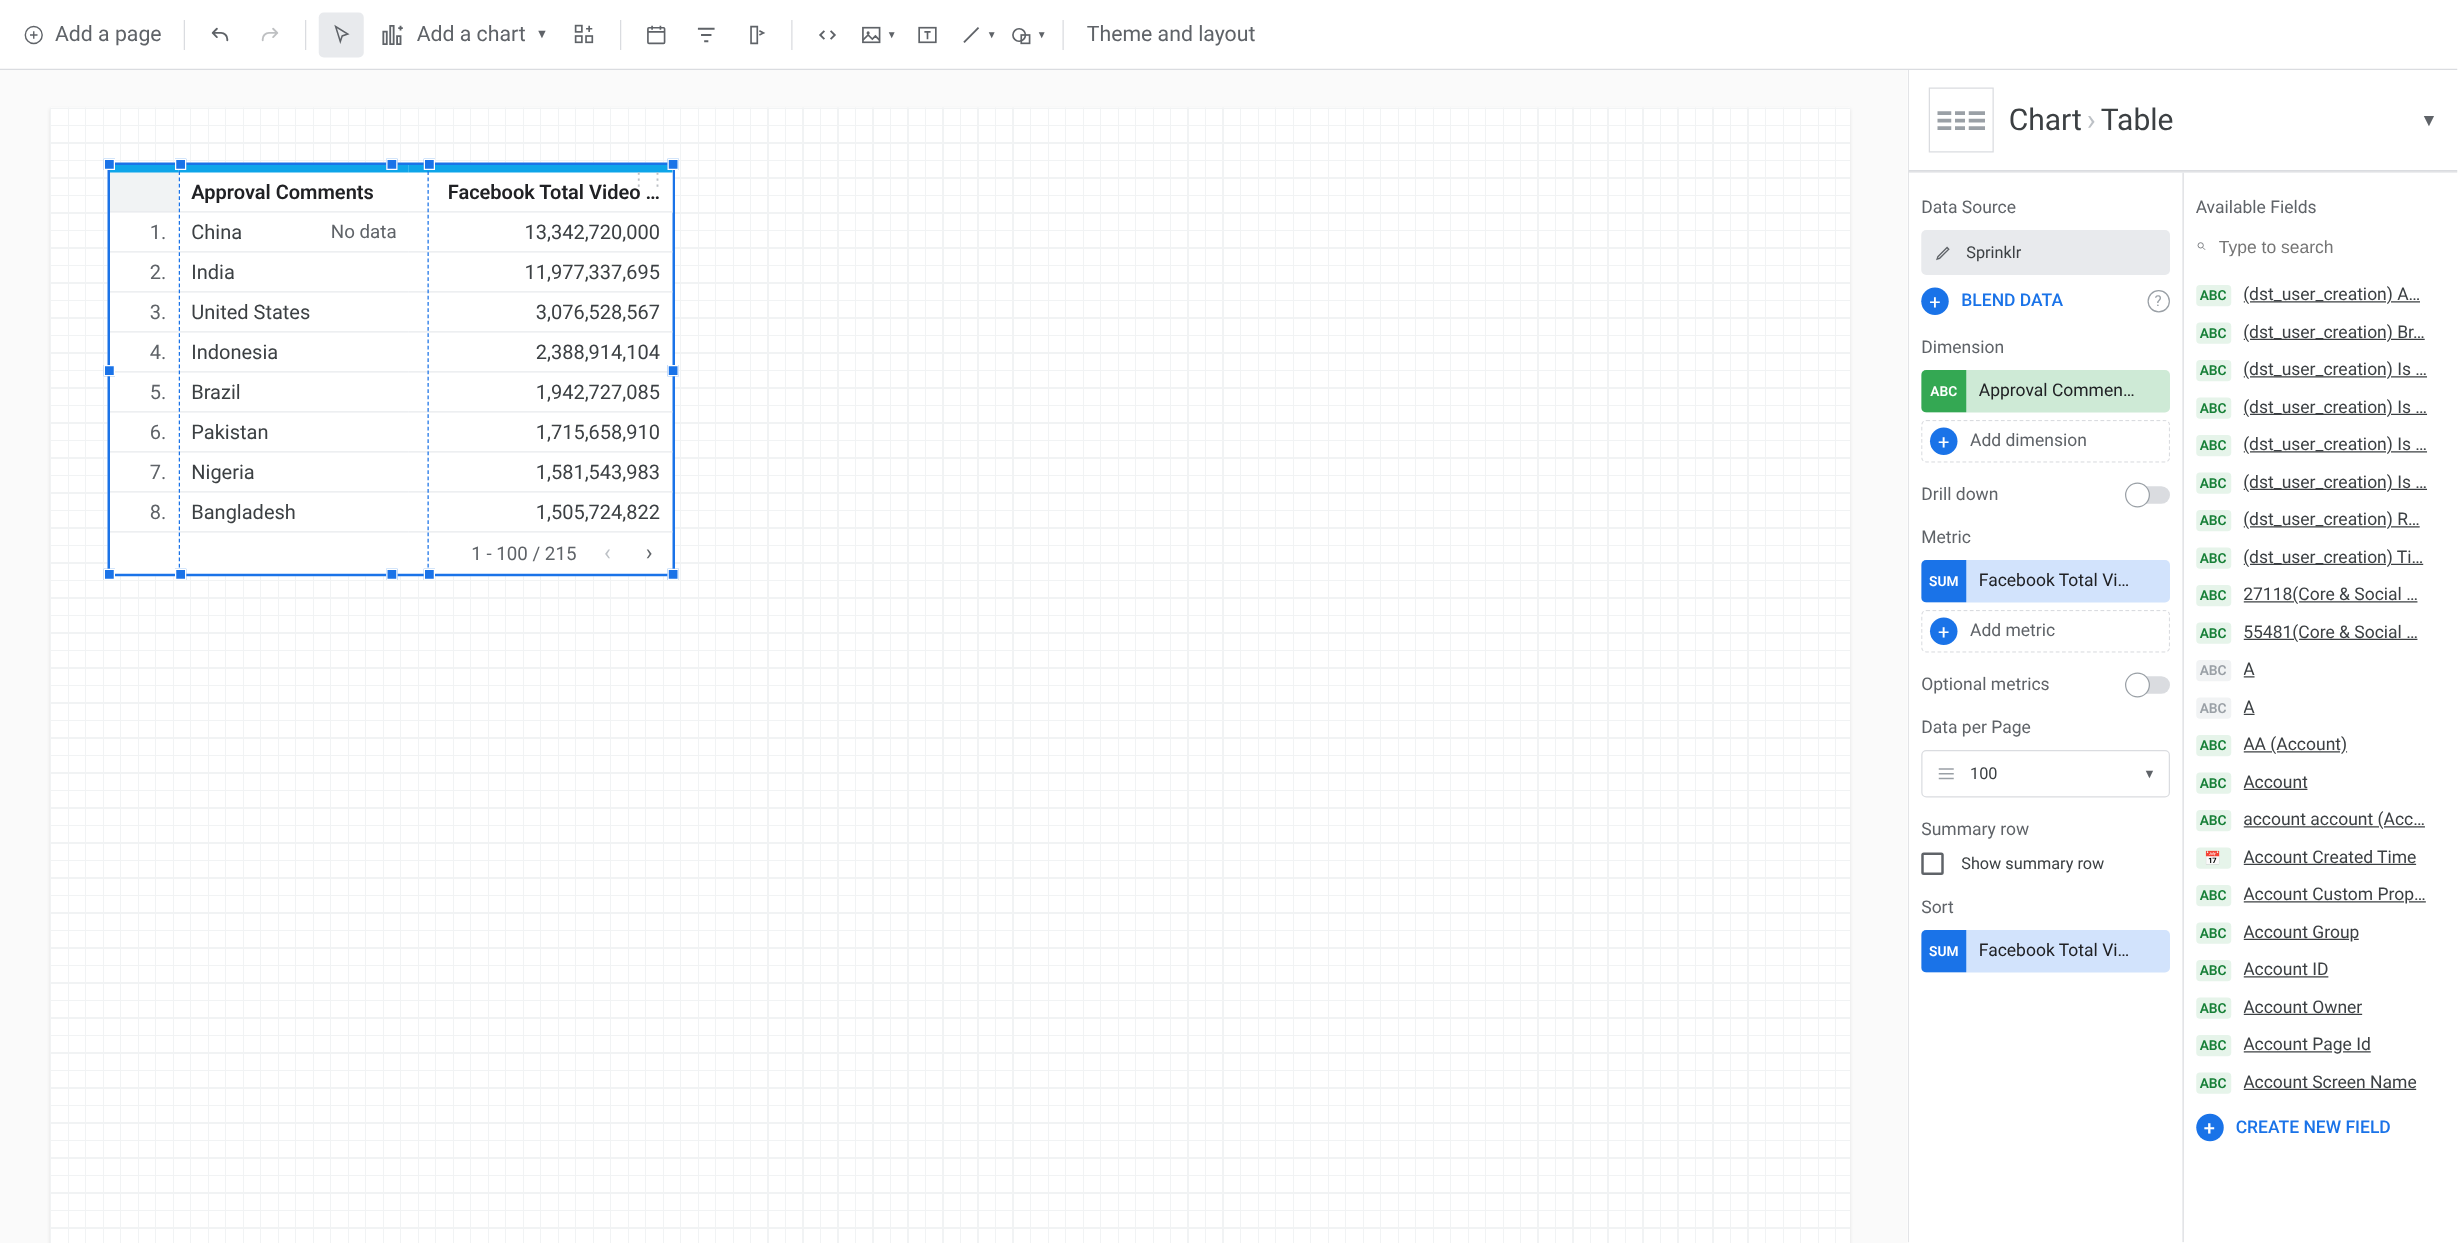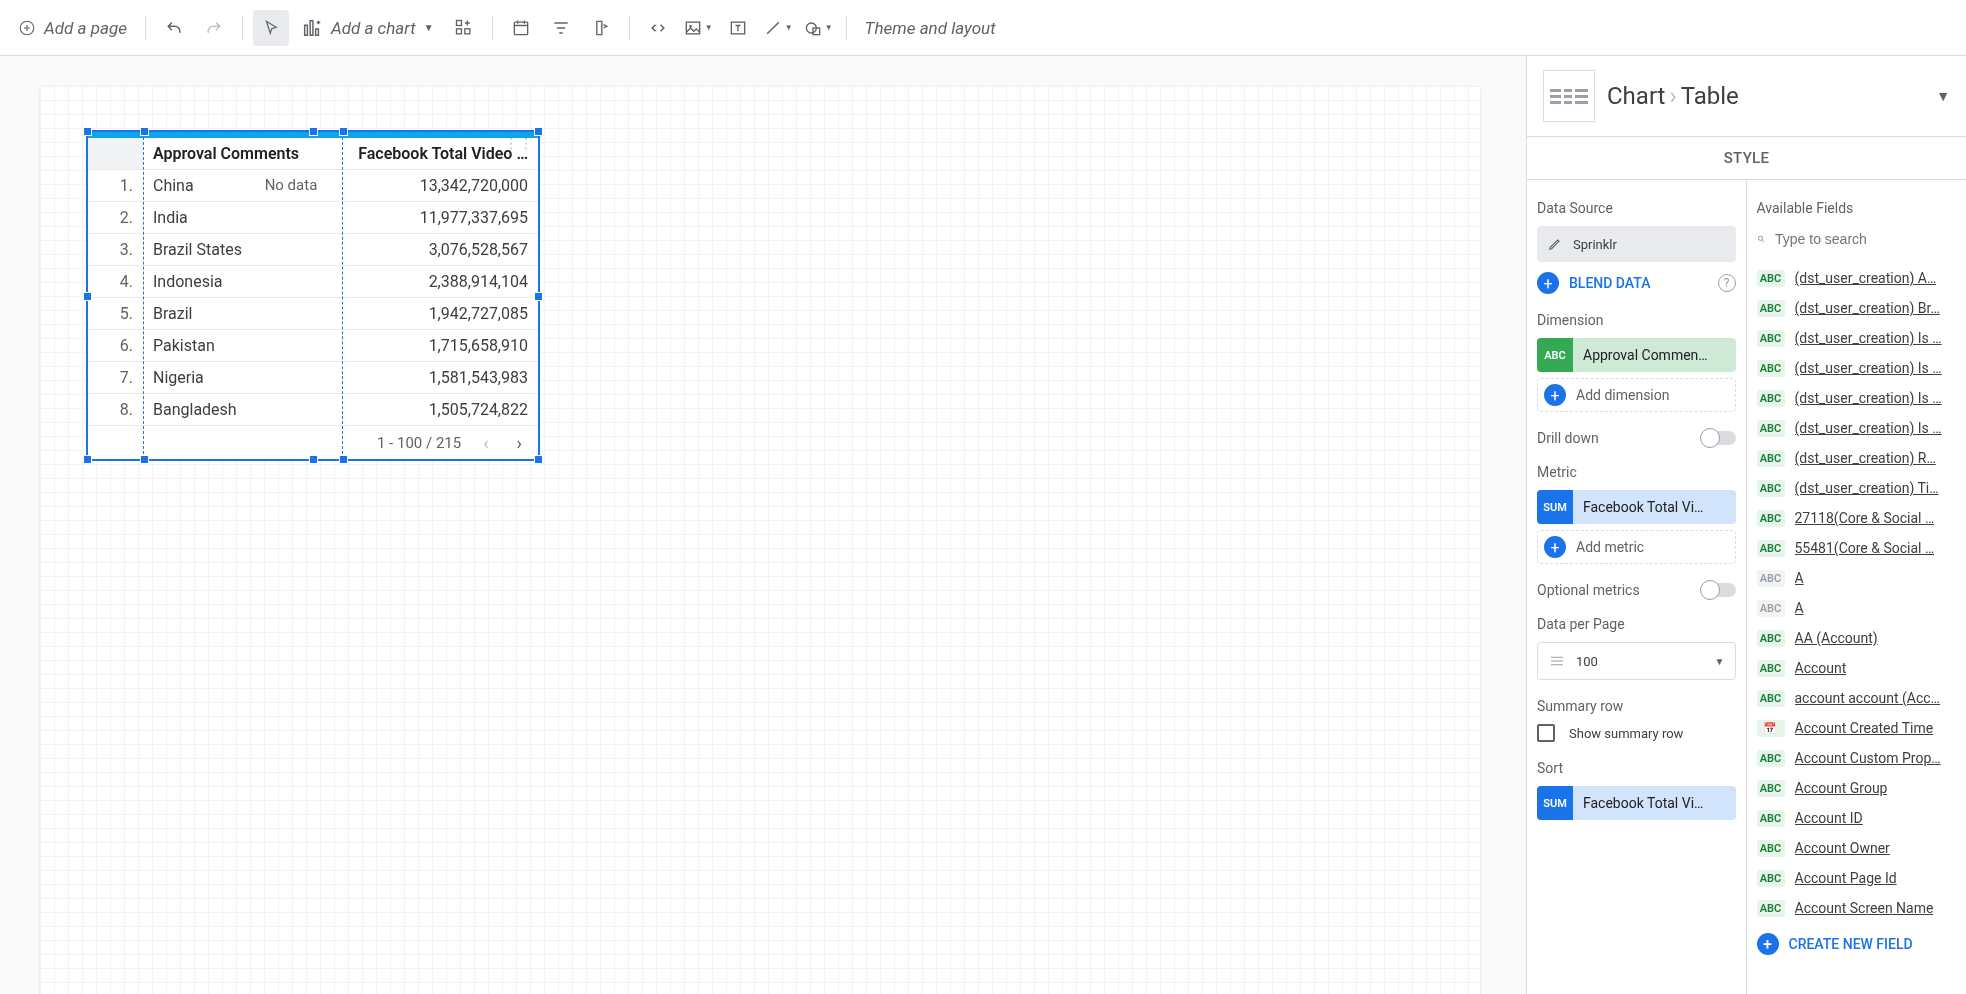--- a/index.html
+++ b/index.html
@@ -1,20 +1,20 @@
 <!DOCTYPE html>
 <html><head>
 <meta charset="utf-8">
 <style>
 * { box-sizing: border-box; margin: 0; padding: 0; }
 body { font-family: Roboto, Arial, sans-serif; font-size: 13px; color: #3c4043; background: #fff; width: 1966px; height: 994px; overflow: hidden; }
 
 
 .toolbar { height: 56px; border-bottom: 1px solid #dadce0; display: flex; align-items: center; padding: 0 10px; gap: 4px; }
-.t-btn { height: 36px; display: flex; align-items: center; justify-content: center; border-radius: 4px; cursor: pointer; color: #5f6368; padding: 0 8px; font-style: italic; }
+.t-btn { height: 36px; display: flex; align-items: center; justify-content: center; border-radius: 4px; cursor: pointer; color: #5f6368; padding: 0 8px; }
 .t-btn.sq { width: 36px; padding: 0; }
 .t-btn.active { background: #e8eaed; }
 .t-sep { width: 1px; height: 24px; background: #dadce0; margin: 0 6px; }
 .t-text { font-size: 17px; color: #5f6368; }
 .add-chart { display: flex; align-items: center; gap: 8px; padding: 0 8px; }
 
 
 .workspace { display: flex; height: calc(100% - 56px); }
 .canvas { flex: 1; position: relative; background: #fafafa; overflow: auto; }
 .page { position: absolute; left: 40px; top: 30px; width: 1440px; height: 1100px; background: #fff; box-shadow: 0 1px 3px rgba(0,0,0,.1); background-image: repeating-linear-gradient(#f1f3f4 0 1px, transparent 1px 14px), repeating-linear-gradient(90deg, #f1f3f4 0 1px, transparent 1px 14px); }
@@ -234,21 +234,21 @@
     <td>China<span class="nodata">No data</span></td>
     <td class="num">13,342,720,000</td>
               </tr>
               <tr>
                 <td class="rownum">2.</td>
     <td>India</td>
     <td class="num">11,977,337,695</td>
               </tr>
               <tr>
                 <td class="rownum">3.</td>
-    <td>Brazil States</td>
+    <td>United States</td>
     <td class="num">3,076,528,567</td>
               </tr>
               <tr>
                 <td class="rownum">4.</td>
     <td>Indonesia</td>
     <td class="num">2,388,914,104</td>
               </tr>
               <tr>
                 <td class="rownum">5.</td>
     <td>Brazil</td>
@@ -299,21 +299,20 @@
             <span class="c"></span>
           </div>
       </div>
       <div class="sp-title">
         <span>Chart</span><span class="chev">›</span><span>Table</span>
       </div>
       <span class="sp-chev">▼</span>
     </div>
 
     <div class="tabs">
-      <div class="tab">STYLE</div>
     </div>
 
     <div class="sp-body">
       <div class="data-col">
         <div class="section-label">Data Source</div>
         <div class="ds-row">
           <svg width="16" height="16" viewBox="0 0 24 24">
               <path d="M4 20l3-1 11-11-2-2L5 17l-1 3z" fill="none" stroke="#5f6368" stroke-width="1.6"></path>
             </svg>
           <span>Sprinklr</span>

